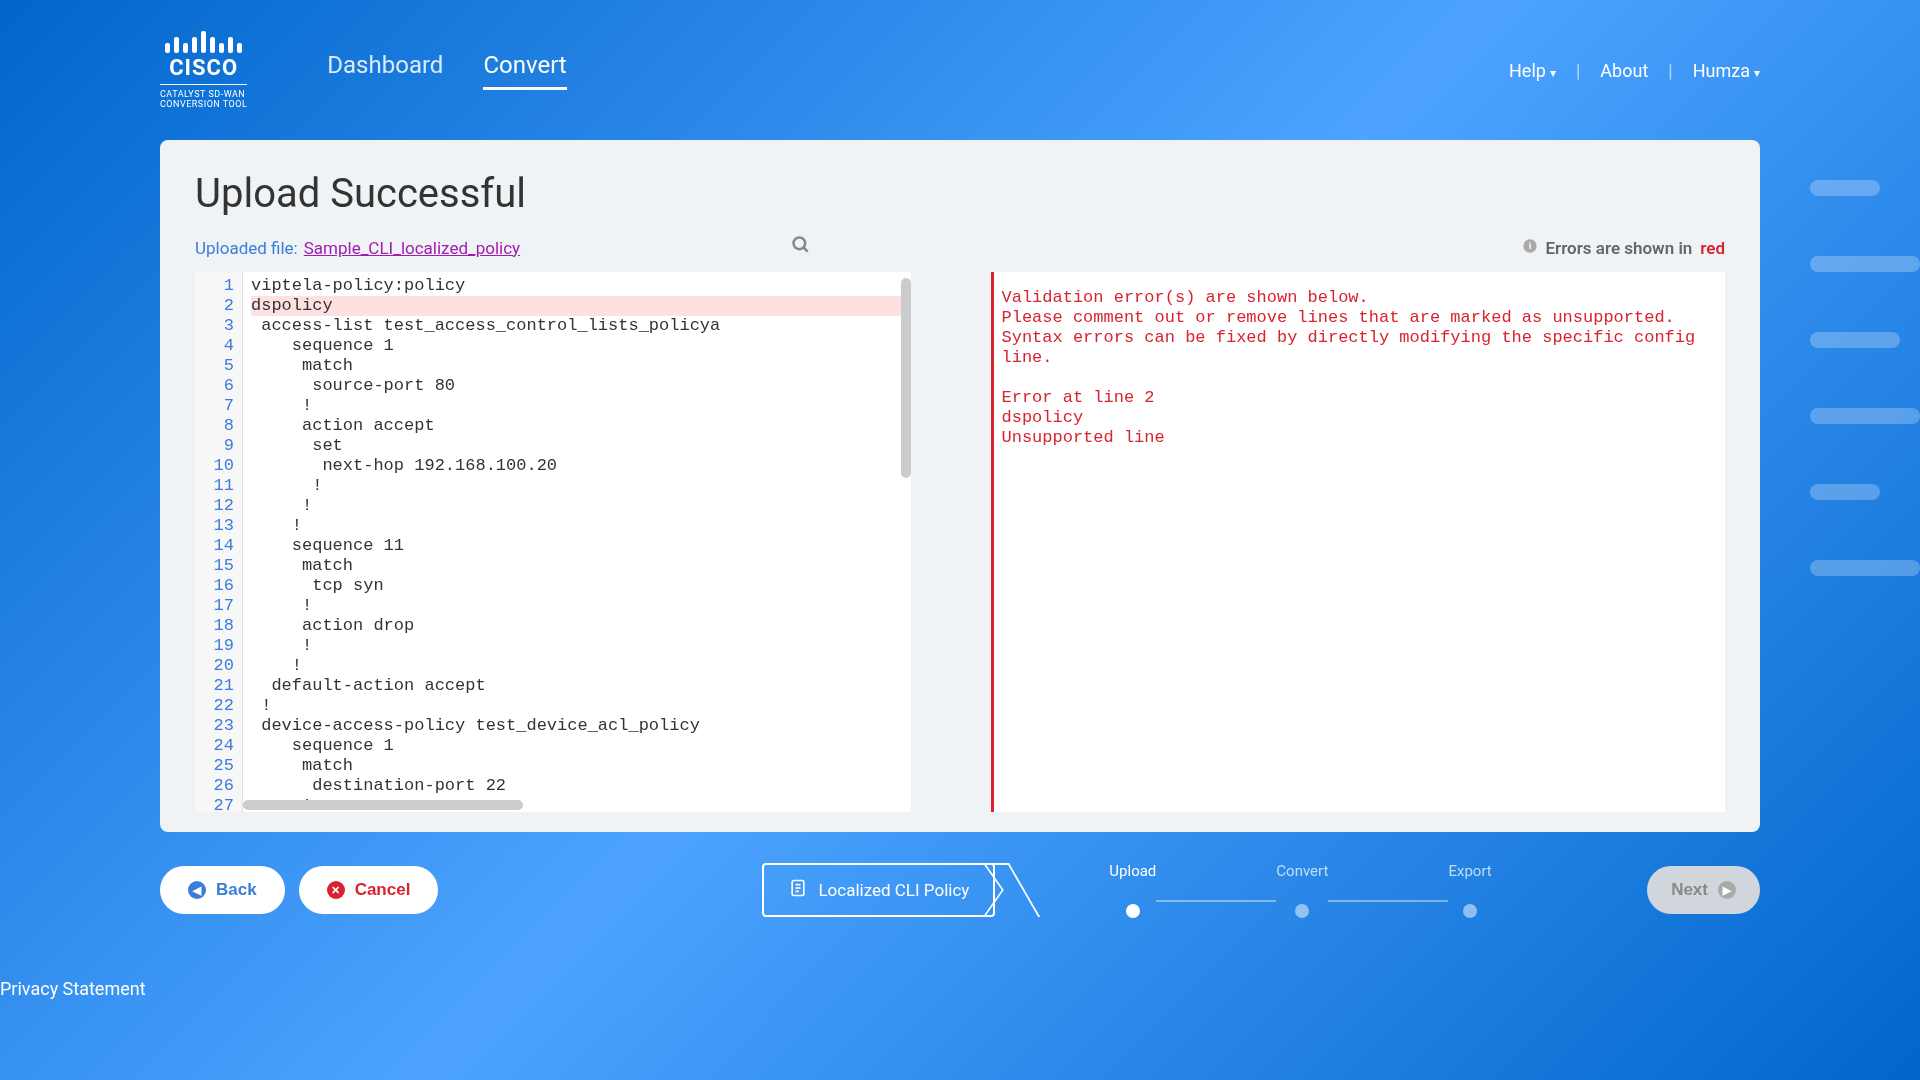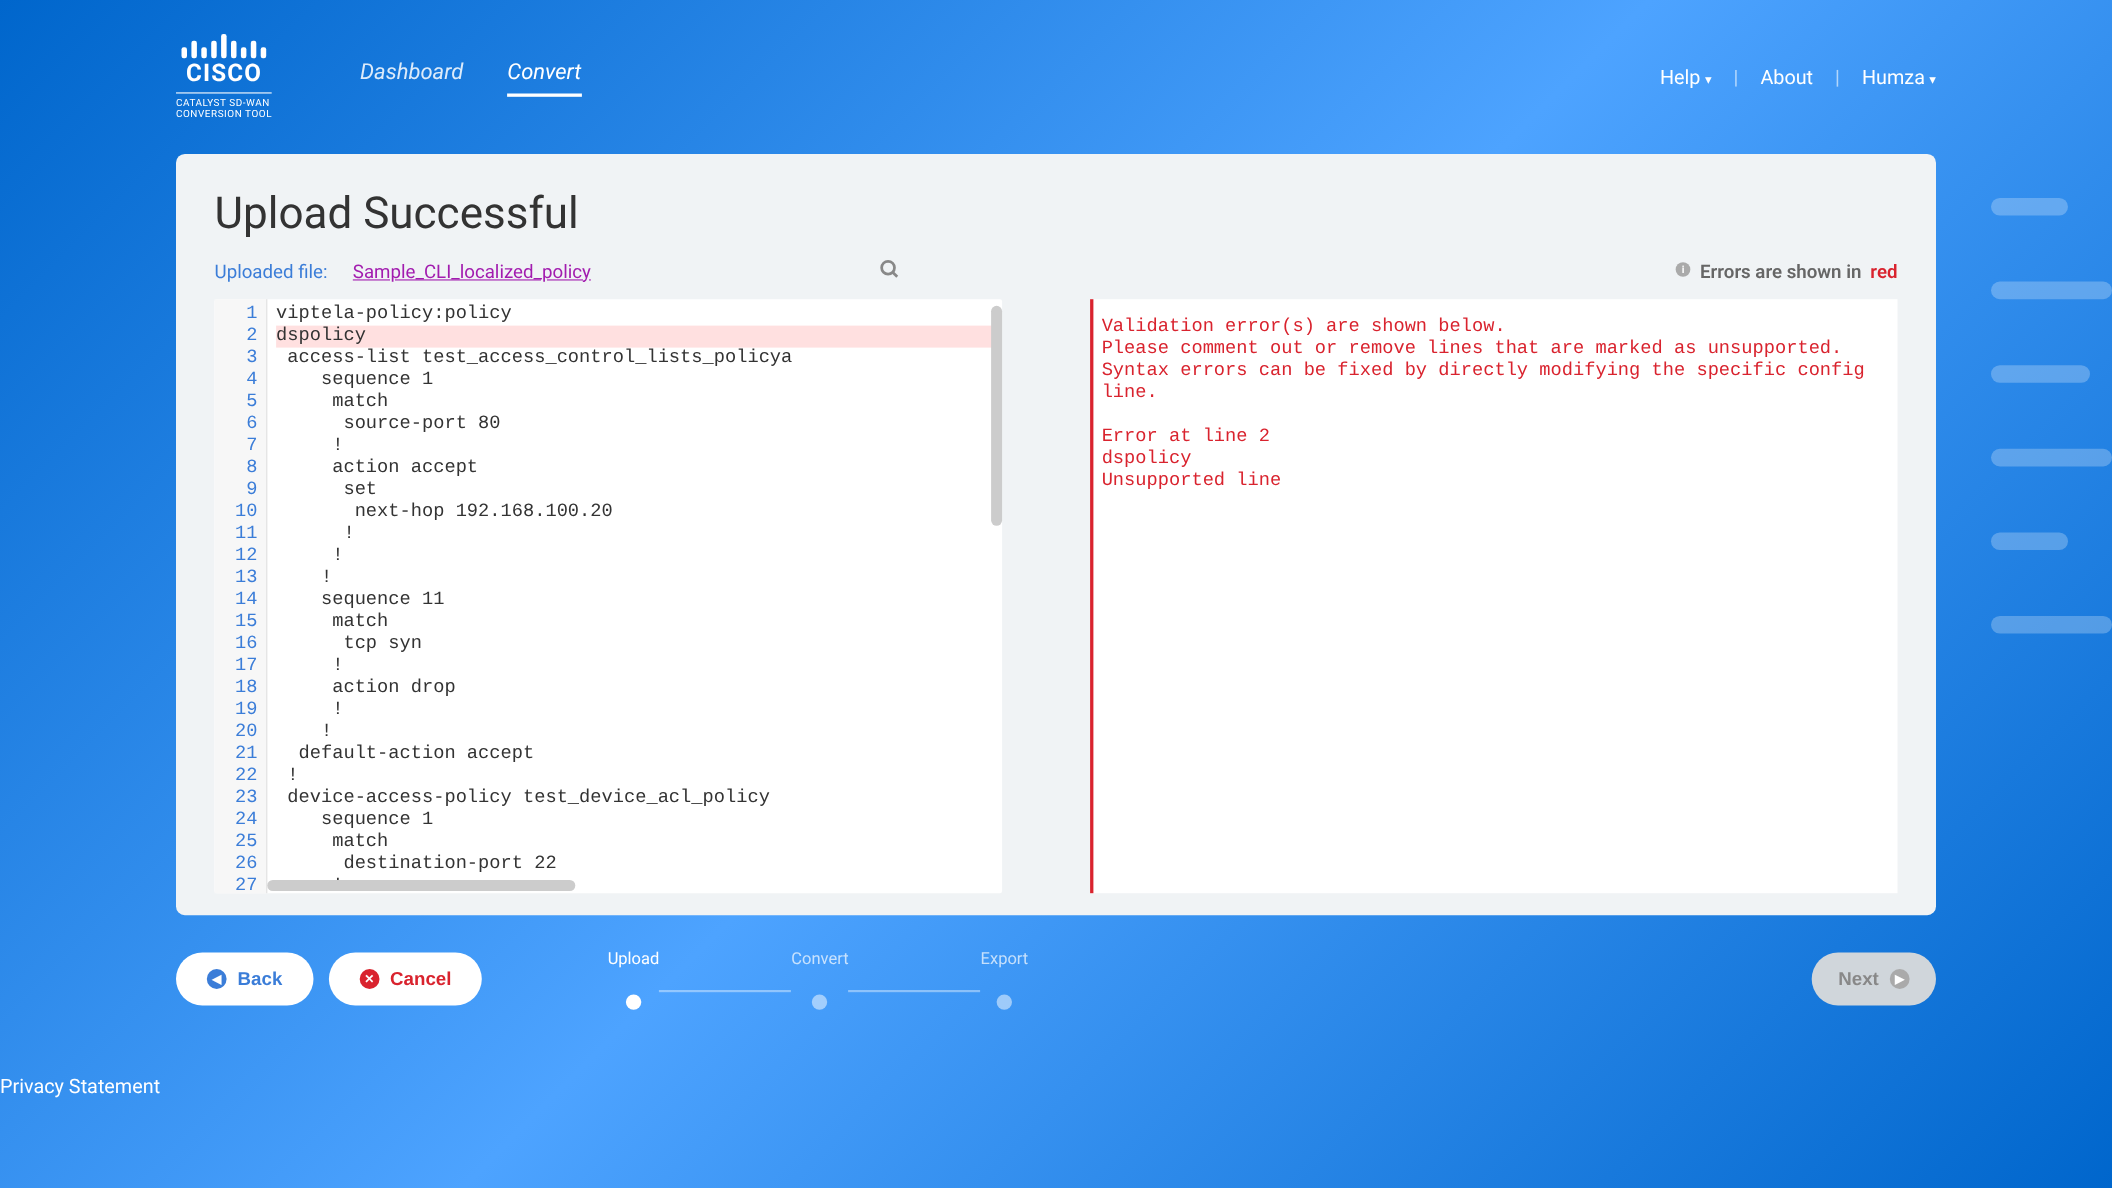--- a/index.html
+++ b/index.html
@@ -41,35 +41,35 @@
     .logo-bars {
       display: flex;
       gap: 4px;
       align-items: flex-end;
       margin-bottom: 2px;
     }
     .logo-bars span { width: 5px; background: white; border-radius: 2px; }
     .logo-text { font-size: 22px; font-weight: bold; letter-spacing: 1px; }
     .logo-sub { font-size: 9px; border-top: 1px solid white; padding-top: 4px; margin-top: 4px; letter-spacing: 0.5px; }
     .nav-main { display: flex; gap: 40px; }
-    .nav-link { color: rgba(255,255,255,0.85); font-size: 20px; cursor: pointer; padding-bottom: 8px; font-style: italic; }
+    .nav-link { color: rgba(255,255,255,0.85); font-size: 24px; cursor: pointer; padding-bottom: 8px; }
     .nav-link.active { color: white; border-bottom: 3px solid white; }
     .nav-right { margin-left: auto; display: flex; gap: 20px; align-items: center; color: white; font-size: 18px; }
     .nav-right .sep { opacity: 0.6; }
     .nav-right span { cursor: pointer; }
     .chevron { font-size: 12px; margin-left: 4px; }
     .panel {
       background: #f0f3f5;
       margin: 0 160px;
       border-radius: 8px;
       padding: 30px 35px 20px;
     }
     .page-title { font-size: 40px; font-weight: 400; color: #333; margin-bottom: 18px; }
     .sub-row { display: flex; align-items: center; margin-bottom: 12px; }
-    .uploaded-label { color: #3b7dd8; font-size: 17px; margin-right: 23px; }
+    .uploaded-label { color: #3b7dd8; font-size: 17px; margin-right: 6px; }
     .uploaded-file { color: #a21caf; font-size: 17px; text-decoration: underline; }
     .search-icon { margin-left: auto; margin-right: 440px; color: #888; font-size: 20px; cursor: pointer; }
     .error-notice { margin-left: auto; color: #666; font-size: 17px; font-weight: 600; display: flex; align-items: center; gap: 8px; }
     .error-notice .red { color: #d9232e; }
     .info-icon { color: #aaa; }
     .editors { display: flex; gap: 80px; }
     .editor-wrap { flex: 1; display: flex; background: white; height: 540px; border-radius: 2px; position: relative; }
     .gutter {
       background: #f7f7f7;
       width: 48px;
@@ -312,20 +312,32 @@
 
 <div class="footer-bar">
   <button class="btn btn-back">
     <span class="circle-icon">◀</span>
     <span>Back</span>
   </button>
   <button class="btn btn-cancel">
     <span class="circle-icon red">✕</span>
     <span>Cancel</span>
   </button>
+  <div class="breadcrumb-tag">
+    <span>
+      <svg width="20" height="22" viewBox="0 0 24 24" fill="none" stroke="white" stroke-width="2">
+          <rect x="5" y="3" width="14" height="18" rx="2"></rect>
+          <line x1="9" y1="8" x2="15" y2="8"></line>
+          <line x1="9" y1="12" x2="15" y2="12"></line>
+          <line x1="9" y1="16" x2="13" y2="16"></line>
+        </svg>
+    </span>
+    <span>Localized CLI Policy</span>
+    <span class="arrow-shape"></span>
+  </div>
   <div class="steps" id="steps">
       <div class="step active">
         <div class="step-label">Upload</div>
         <div class="step-dot"></div>
       </div>
       <div class="step-line"></div>
       <div class="step">
         <div class="step-label">Convert</div>
         <div class="step-dot"></div>
       </div>

